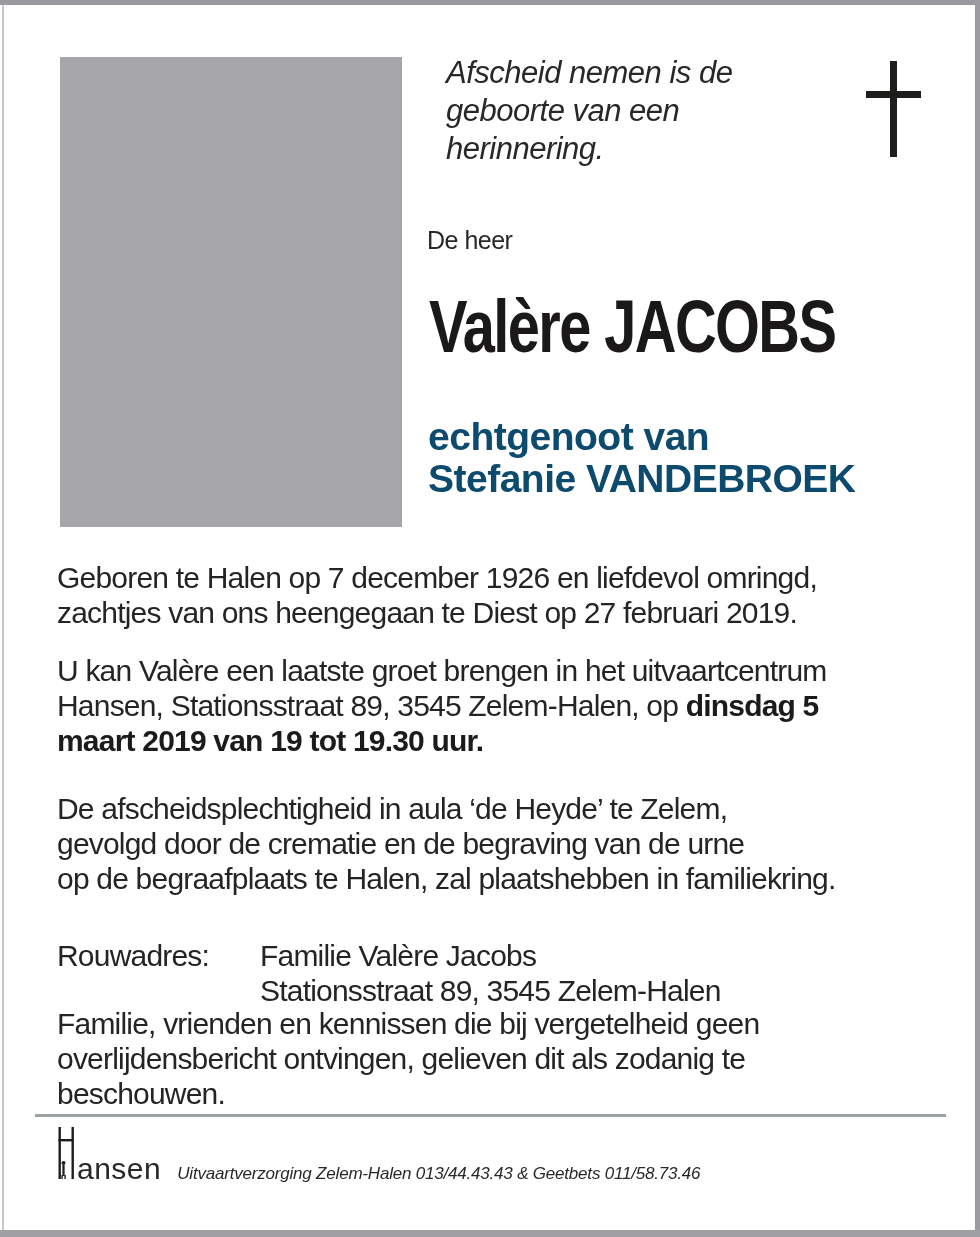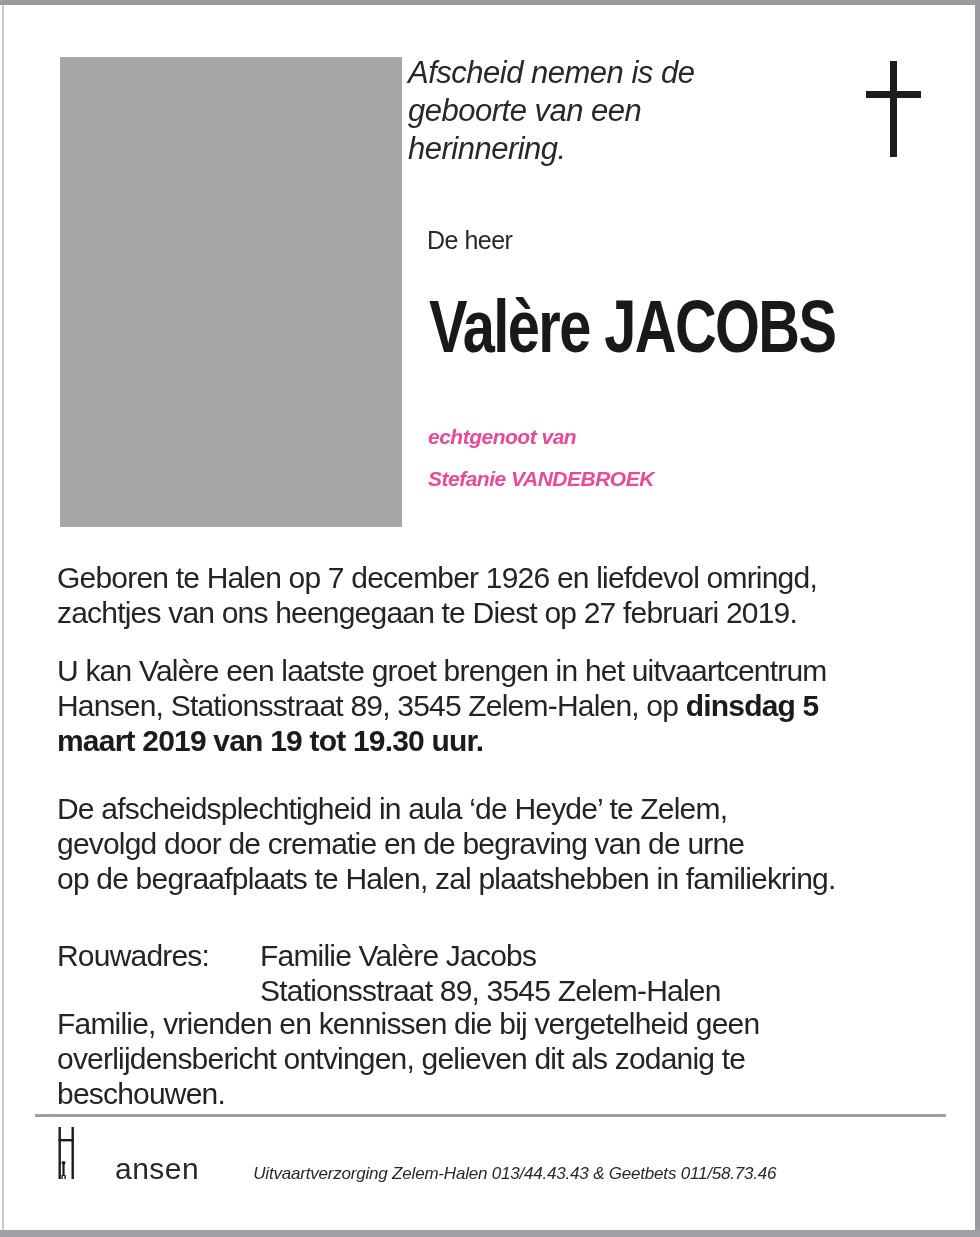--- a/index.html
+++ b/index.html
@@ -18,39 +18,39 @@
   .edge-bottom{left:0;bottom:0;width:980px;height:7px;background:#a0a0a4;}
   .edge-left{left:2px;top:5px;width:2px;height:1225px;background:#c8c8cb;}
 
   .photo{
     position:absolute;left:60px;top:57px;width:342px;height:470px;
     background:#a6a6a8;
   }
   .cross{position:absolute;left:866px;top:61px;width:55px;height:96px;}
 
   .quote{
-    position:absolute;left:408px;top:54px;
+    position:absolute;left:446px;top:54px;
     font-size:31px;line-height:38px;font-style:italic;
     letter-spacing:-0.5px;white-space:pre-line;color:#2a2728;
   }
   .salutation{
     position:absolute;left:427px;top:222px;
     font-size:25px;line-height:36px;letter-spacing:-0.5px;color:#2a2728;
   }
   .name{position:absolute;left:429px;top:290px;white-space:nowrap;}
   .name-inner{
     display:inline-block;
     font-size:74px;line-height:74px;font-weight:700;
     letter-spacing:-2px;color:#1b1819;
     transform:scaleX(0.78);transform-origin:0 0;
   }
   .relation{
     position:absolute;left:428px;top:416px;
-    font-size:21px;line-height:42px;font-weight:700;
-    letter-spacing:-0.5px;color:#ec4899;white-space:pre-line;font-style:italic;
+    font-size:39px;line-height:42px;font-weight:700;
+    letter-spacing:-0.5px;color:#0c4a6e;white-space:pre-line;
   }
 
   .bodytext{
     position:absolute;left:57px;
     font-size:30px;line-height:35px;letter-spacing:-0.8px;
     white-space:pre-line;color:#262324;
   }
   .p1{top:560px;}
   .p2{top:653px;}
   .p3{top:791px;}
@@ -65,21 +65,21 @@
   .rouwadres-label{width:203px;flex:0 0 203px;}
   .rouwadres-value{white-space:pre-line;}
 
   .rule{
     position:absolute;left:35px;top:1114px;width:911px;height:3px;
     background:#9ca1a3;
   }
 
   .footer-brand-row{
     position:absolute;left:57px;top:1127px;
-    display:flex;align-items:baseline;gap:38px;
+    display:flex;align-items:baseline;
   }
   .brand-h{width:19px;height:52px;margin-right:1px;}
   .brand-rest{
     font-size:30px;line-height:30px;letter-spacing:0.5px;color:#2a2728;
   }
   .footer-tagline{
     margin-left:16px;
     font-size:17px;line-height:22.5px;letter-spacing:-0.2px;color:#2a2728;font-style:italic;
   }
   .footer-website{

